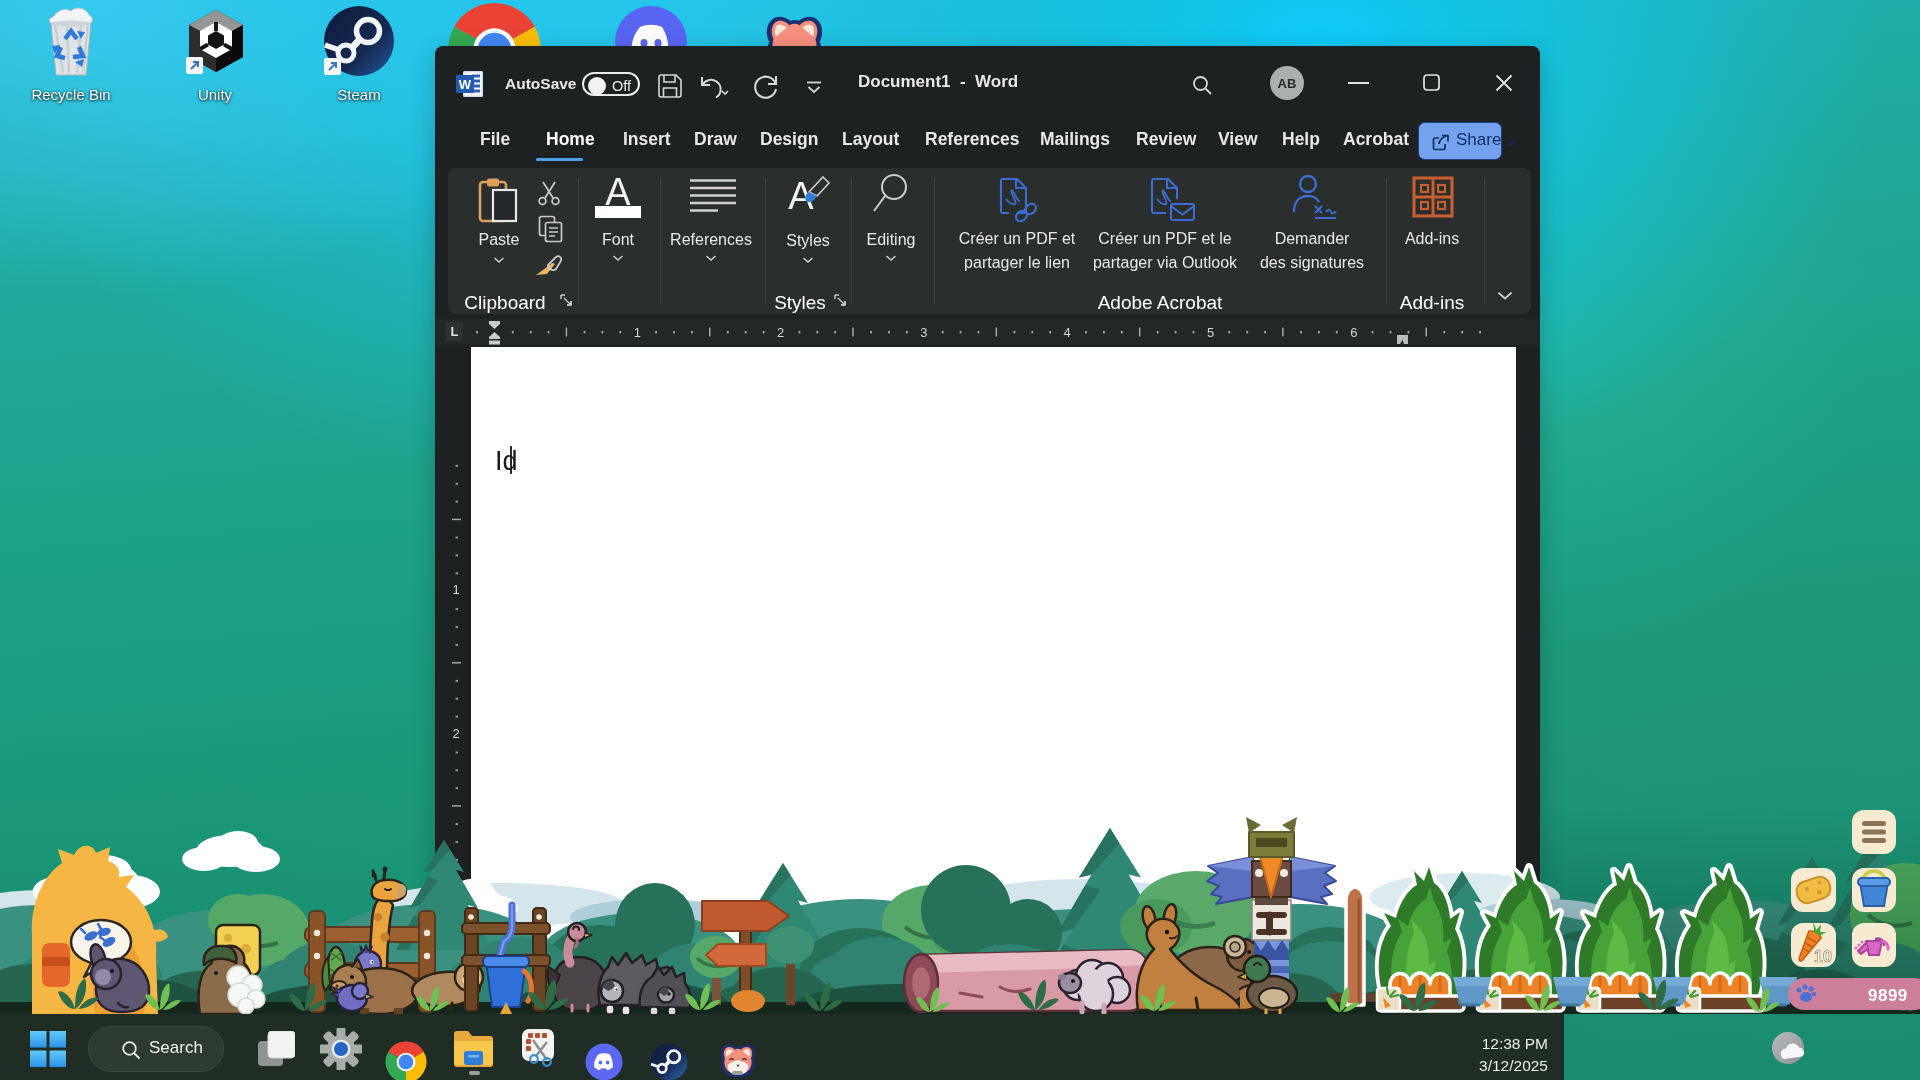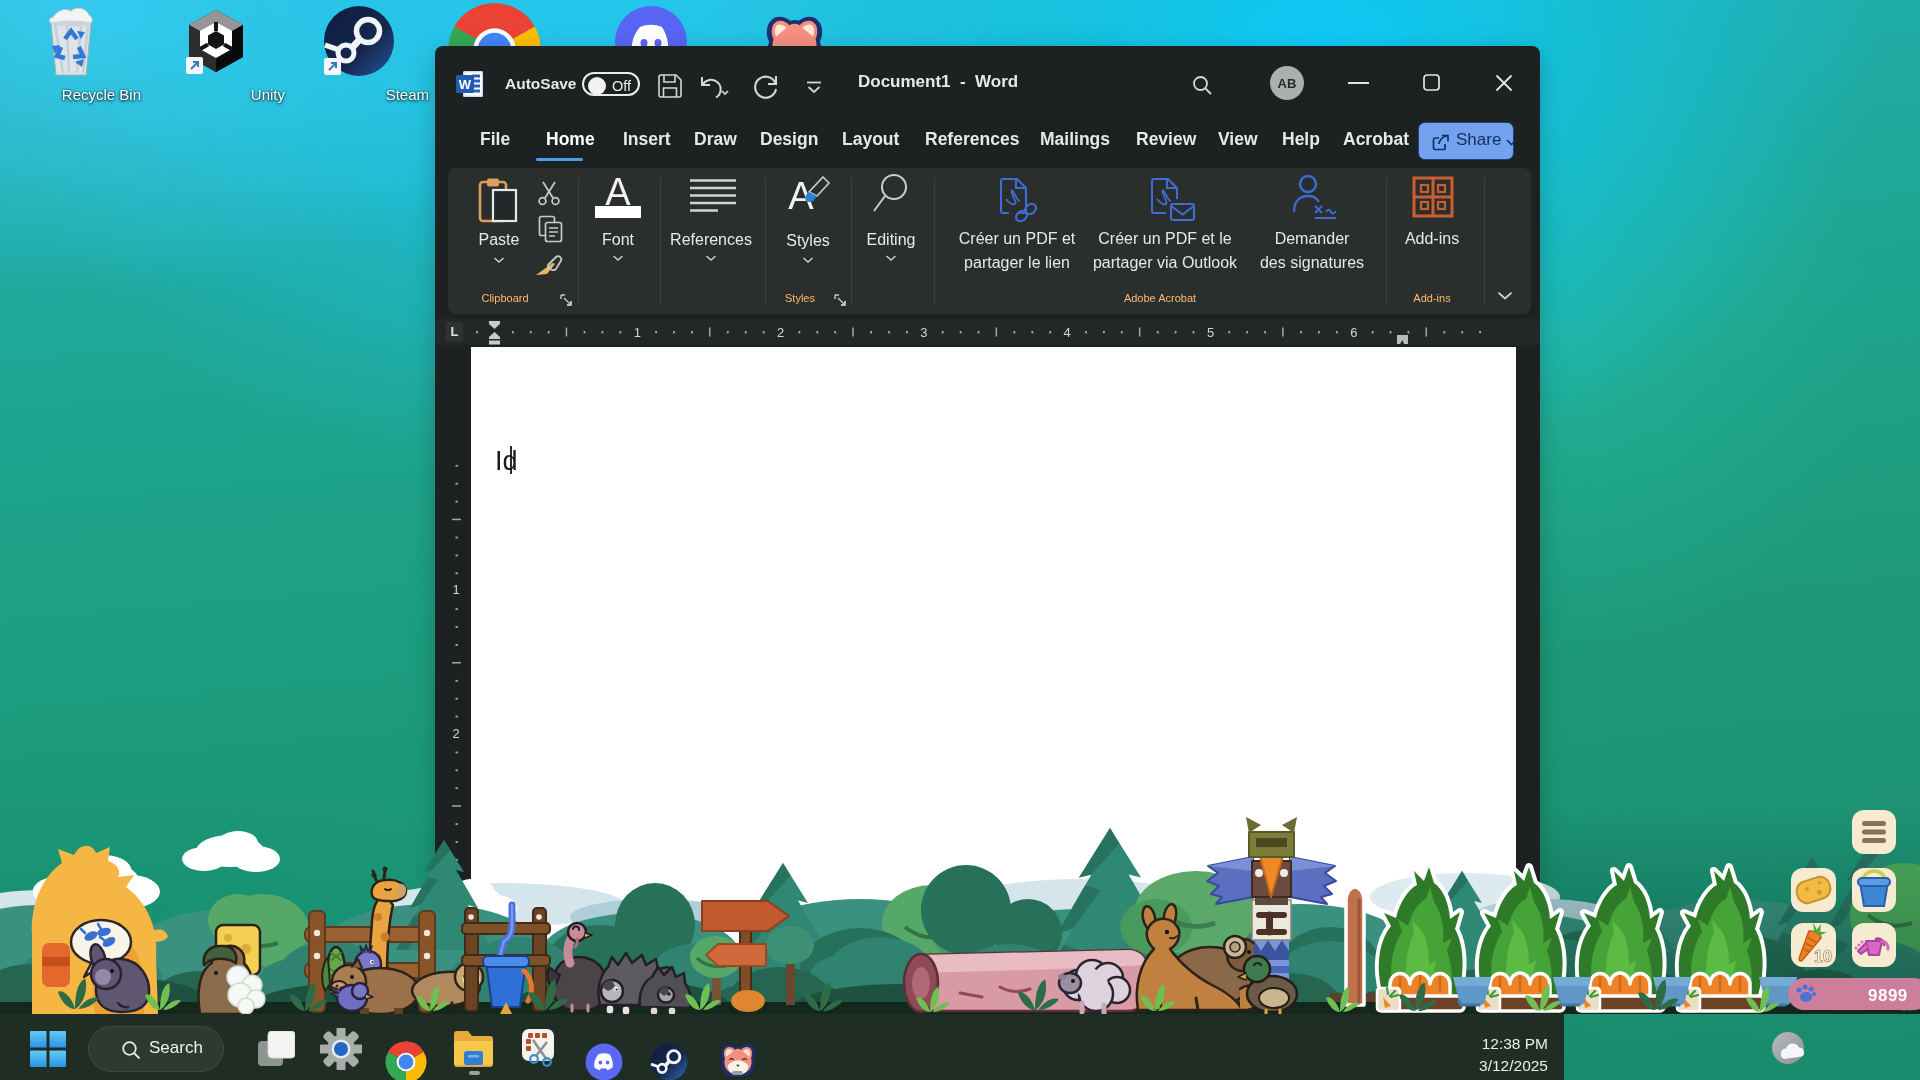--- a/index.html
+++ b/index.html
@@ -8,30 +8,30 @@
     background:
       radial-gradient(ellipse 680px 500px at 1320px 60px, rgba(14,203,250,1), rgba(14,203,250,0) 82%),
       radial-gradient(ellipse 820px 420px at 600px -50px, rgba(38,201,243,0.95), rgba(38,201,243,0) 76%),
       radial-gradient(ellipse 620px 400px at 100px 0px, rgba(56,202,240,1), rgba(56,202,240,0) 74%),
       radial-gradient(ellipse 700px 480px at 560px 120px, rgba(30,195,235,0.75), rgba(30,195,235,0) 75%),
       radial-gradient(ellipse 420px 450px at 1570px 330px, rgba(40,195,170,0.4), rgba(40,195,170,0) 72%),
       radial-gradient(ellipse 900px 620px at 1920px 750px, rgba(34,148,116,0.4), rgba(34,148,116,0) 72%),
       radial-gradient(ellipse 800px 500px at 50px 1080px, rgba(12,115,90,0.25), rgba(12,115,90,0) 70%),
       linear-gradient(175deg, #22b4bc 0%, #1fa89a 25%, #1da083 48%, #1b9878 68%, #1a8f72 85%, #198a6d 100%);
   }
-  .dlabel { position:absolute; color:#fff; font-size:15px; text-align:right; width:140px;
+  .dlabel { position:absolute; color:#fff; font-size:15px; text-align:center; width:140px;
     text-shadow:0 1px 3px rgba(0,0,0,.85), 0 0 2px rgba(0,0,0,.6); }
   
   #win { position:absolute; left:435px; top:46px; width:1105px; height:974px;
     background:#1d2121; border-radius:8px 8px 0 0; box-shadow:0 8px 24px rgba(0,0,0,.22); }
   .wtxt { position:absolute; color:#e8e8e8; white-space:nowrap;font-weight:bold; }
   #ribbonpanel { position:absolute; left:13px; top:122px; width:1083px; height:146px;
     background:#2a2e2d; border-radius:8px; }
   .vsep { position:absolute; top:10px; height:126px; width:1px; background:#3d4141; }
-  .glabel { position:absolute; top:124px; color:#fdba74; font-size:11px; white-space:nowrap; transform:translateX(-50%); }
+  .glabel { position:absolute; top:124px; color:#ffffff; font-size:19px; white-space:nowrap; transform:translateX(-50%); }
   .chev { position:absolute; width:11px; height:6px; transform:translateX(-50%); }
   .btnlabel { position:absolute; color:#e8e8e8; font-size:16px; white-space:nowrap; transform:translateX(-50%); }
   .tab { top:83px; font-size:17.5px;margin-left:12px; }
   #ruler { position:absolute; left:0px; top:273px; width:1105px; height:26px; background:#232727; }
   #docarea { position:absolute; left:0; top:300px; width:1105px; height:674px; background:#1d2121; }
   #page { position:absolute; left:36px; top:1px; width:1045px; height:673px; background:#ffffff; }
   
   #taskbar { position:absolute; left:0; top:1014px; width:1564px; height:66px; background:#1f2d25; }
   #game { position:absolute; left:0; top:805px; width:1920px; height:209px; }
 </style>
@@ -187,21 +187,21 @@
     <span class="wtxt tab" style="left:313px">Design</span>
     <span class="wtxt tab" style="left:395px">Layout</span>
     <span class="wtxt tab" style="left:478px">References</span>
     <span class="wtxt tab" style="left:593px">Mailings</span>
     <span class="wtxt tab" style="left:689px">Review</span>
     <span class="wtxt tab" style="left:771px">View</span>
     <span class="wtxt tab" style="left:835px">Help</span>
     <span class="wtxt tab" style="left:896px">Acrobat</span>
     <div style="position:absolute;left:101px;top:112px;width:47px;height:3px;background:#4ba0e8;border-radius:2px"></div>
 
-    <div style="position:absolute;left:983px;top:76px;width:96px;height:38px;background:#74a2ef;border:1.5px solid #1d3f7e;border-radius:7px">
+    <div style="position:absolute;left:983px;top:76px;width:84px;height:38px;background:#74a2ef;border:1.5px solid #1d3f7e;border-radius:7px">
       <svg style="position:absolute;left:12px;top:9px" width="20" height="20" viewBox="0 0 20 20" fill="none" stroke="#0f2f5e" stroke-width="1.7">
         <path d="M8 6 H4 a1.5 1.5 0 0 0 -1.5 1.5 V16 a1.5 1.5 0 0 0 1.5 1.5 H12.5 A1.5 1.5 0 0 0 14 16 V12"></path>
         <path d="M11 3.5 h6 v6" stroke-linejoin="round"></path>
           <path d="M17 3.5 C12 4.5 8.5 8 8 12" fill="none"></path>
       </svg>
       <span style="position:absolute;left:37px;top:7px;font-size:17px;color:#0f2f5e">Share</span>
       <svg style="position:absolute;left:87px;top:16px" width="11" height="7" viewBox="0 0 11 7" fill="none" stroke="#0f2f5e" stroke-width="1.6">
           <path d="M1 1 l4.5 4.5 L10 1"></path>
         </svg>
     </div>

